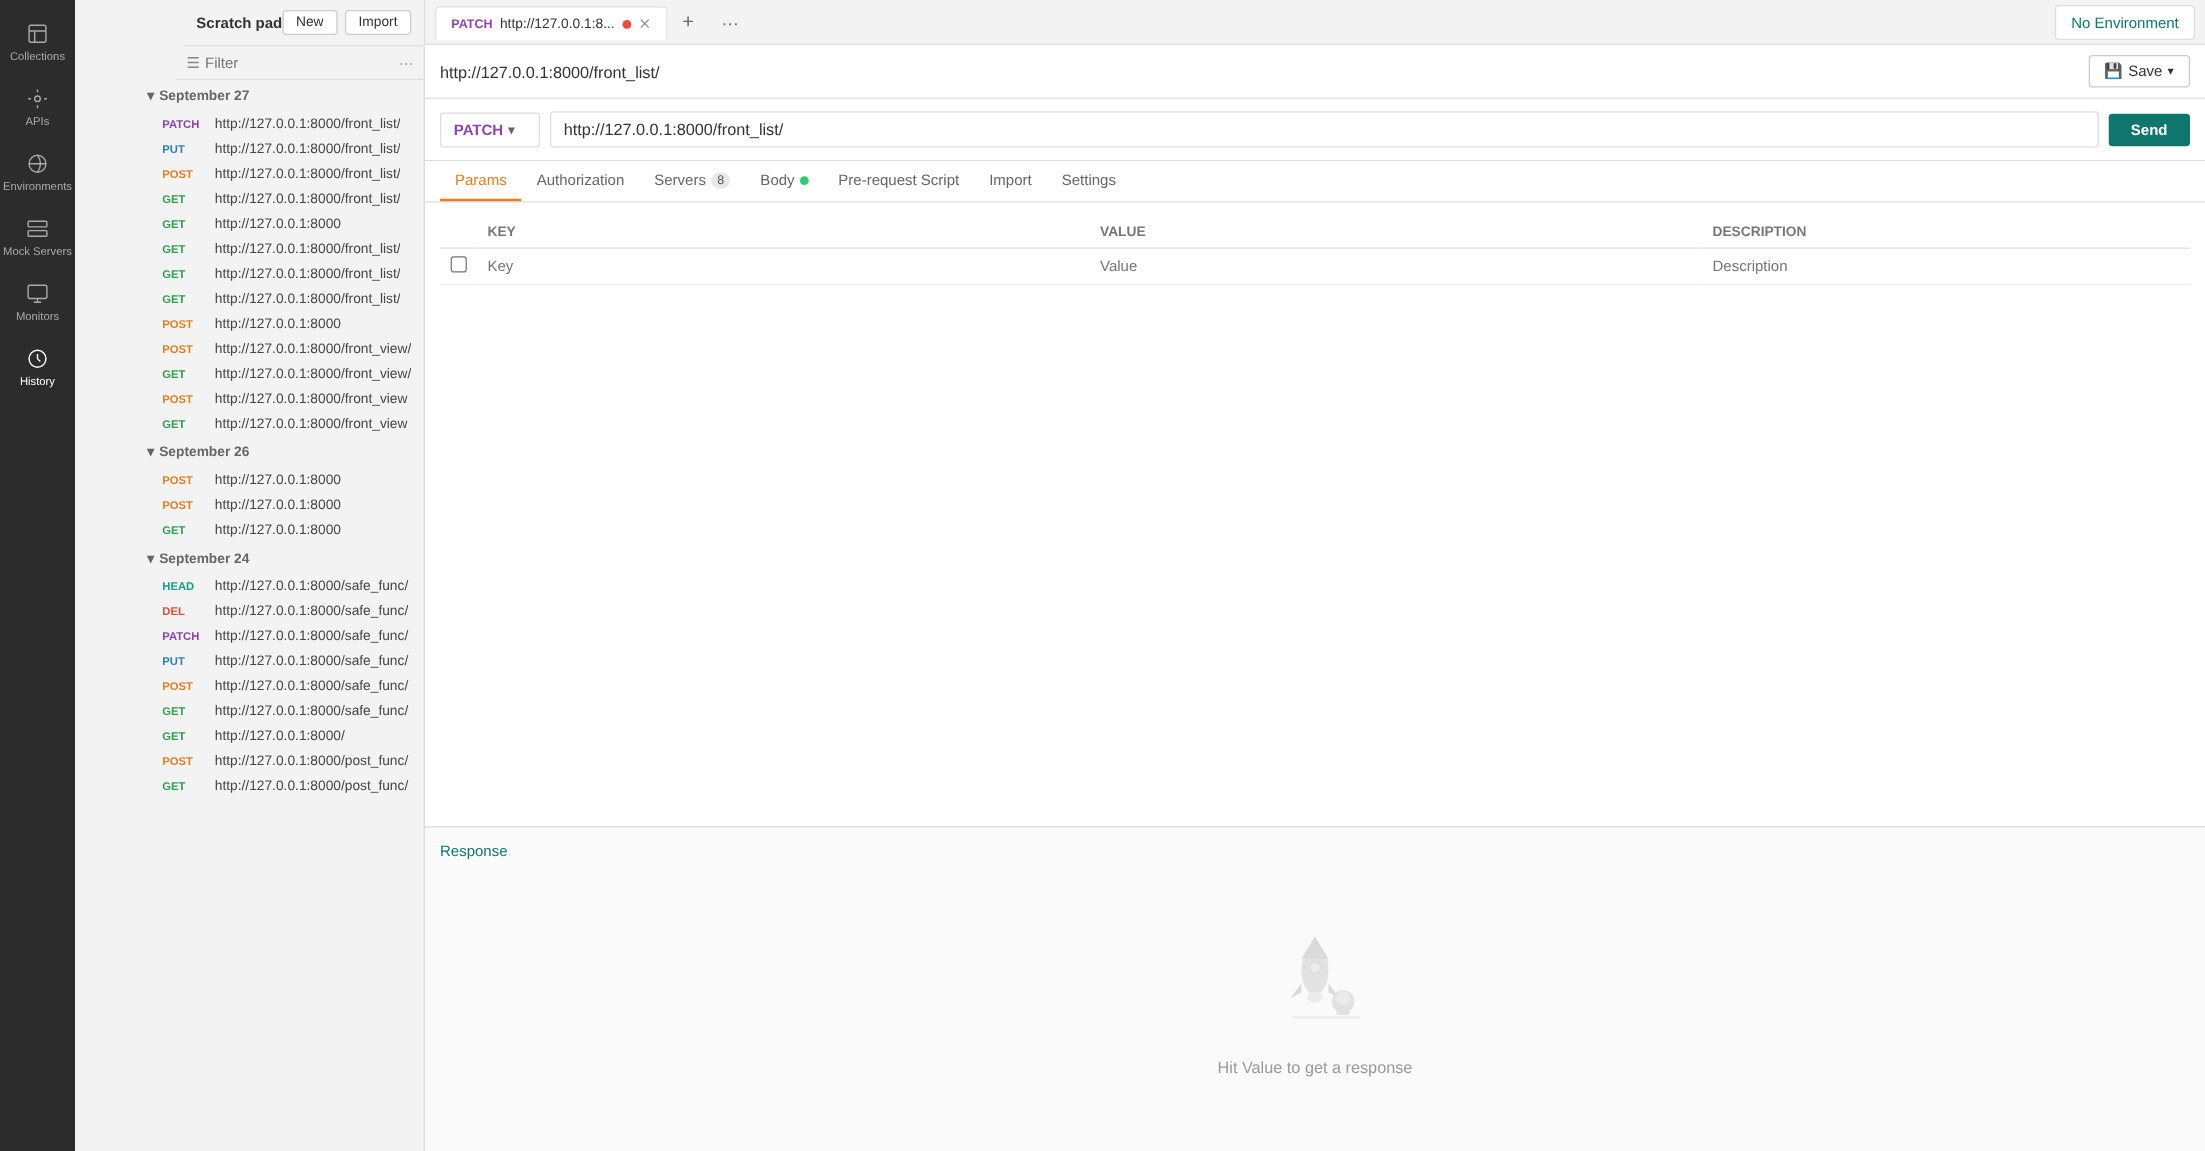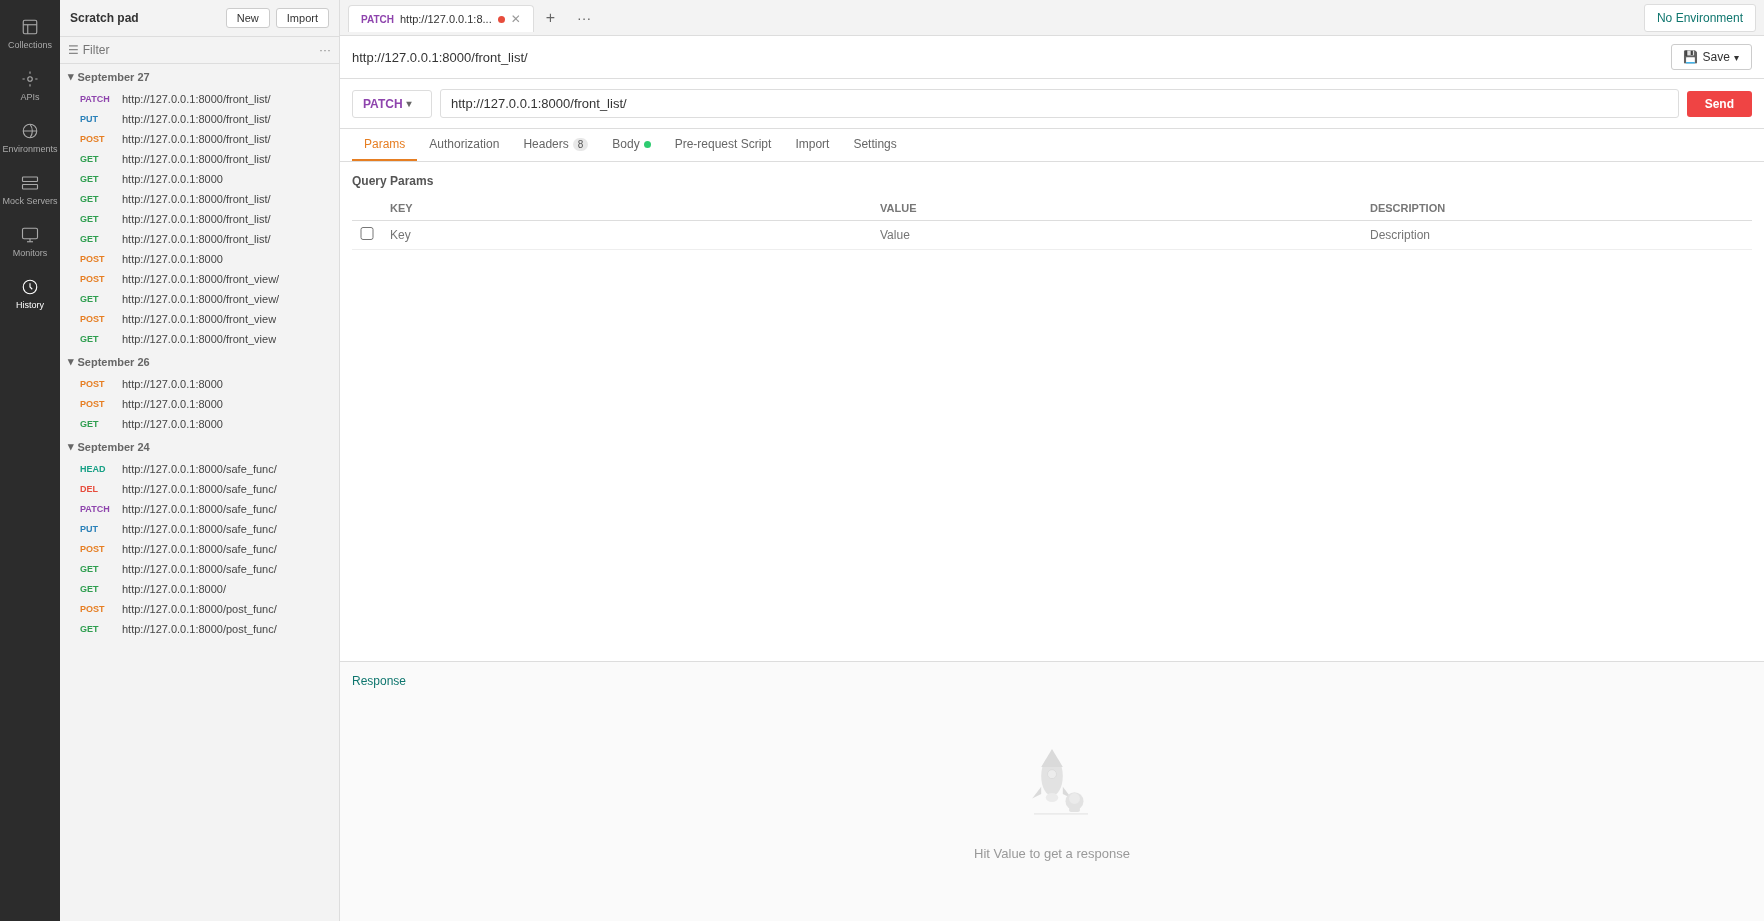--- a/index.html
+++ b/index.html
@@ -31,20 +31,21 @@
 
     
     .left-panel {
       width: 280px;
       background: #f3f3f3;
       border-right: 1px solid #ddd;
       display: flex;
       flex-direction: column;
       flex-shrink: 0;
       overflow: hidden;
+      align-items: flex-end;
     }
     .left-panel-header {
       display: flex;
       align-items: center;
       justify-content: space-between;
       padding: 8px 10px;
       border-bottom: 1px solid #ddd;
       background: #f3f3f3;
     }
     .scratch-pad-title {
@@ -222,21 +223,21 @@
       flex: 1;
       padding: 6px 10px;
       border: 1px solid #ddd;
       border-radius: 3px;
       font-size: 13px;
       outline: none;
       color: #333;
     }
     .send-btn {
       padding: 6px 18px;
-      background: #ef4444;
+      background: #0f766e;
       color: #fff;
       border: none;
       border-radius: 3px;
       cursor: pointer;
       font-size: 12px;
       font-weight: 600;
     }
 
     
     .request-tabs {
@@ -584,40 +585,39 @@
     </div>
 
     <div class="request-tabs" id="request-tabs-container">
     <div class="request-tab active">
           <span>Params</span>
         </div>
         <div class="request-tab">
           <span>Authorization</span>
         </div>
         <div class="request-tab">
-          <span>Headers</span>
+          <span>Servers</span>
           <span class="tab-badge">8</span>
         </div>
         <div class="request-tab">
           <span>Body</span>
           <span class="tab-dot-green"></span>
         </div>
         <div class="request-tab">
           <span>Pre-request Script</span>
         </div>
         <div class="request-tab">
           <span>Import</span>
         </div>
         <div class="request-tab">
           <span>Settings</span>
         </div>
       </div>
 
     <div class="params-section">
-      <div class="section-title">Query Params</div>
       <table class="params-table">
         <thead>
           <tr>
             <th class="checkbox-col"></th>
             <th class="key-col">KEY</th>
             <th class="value-col">VALUE</th>
             <th>DESCRIPTION</th>
           </tr>
         </thead>
         <tbody>

